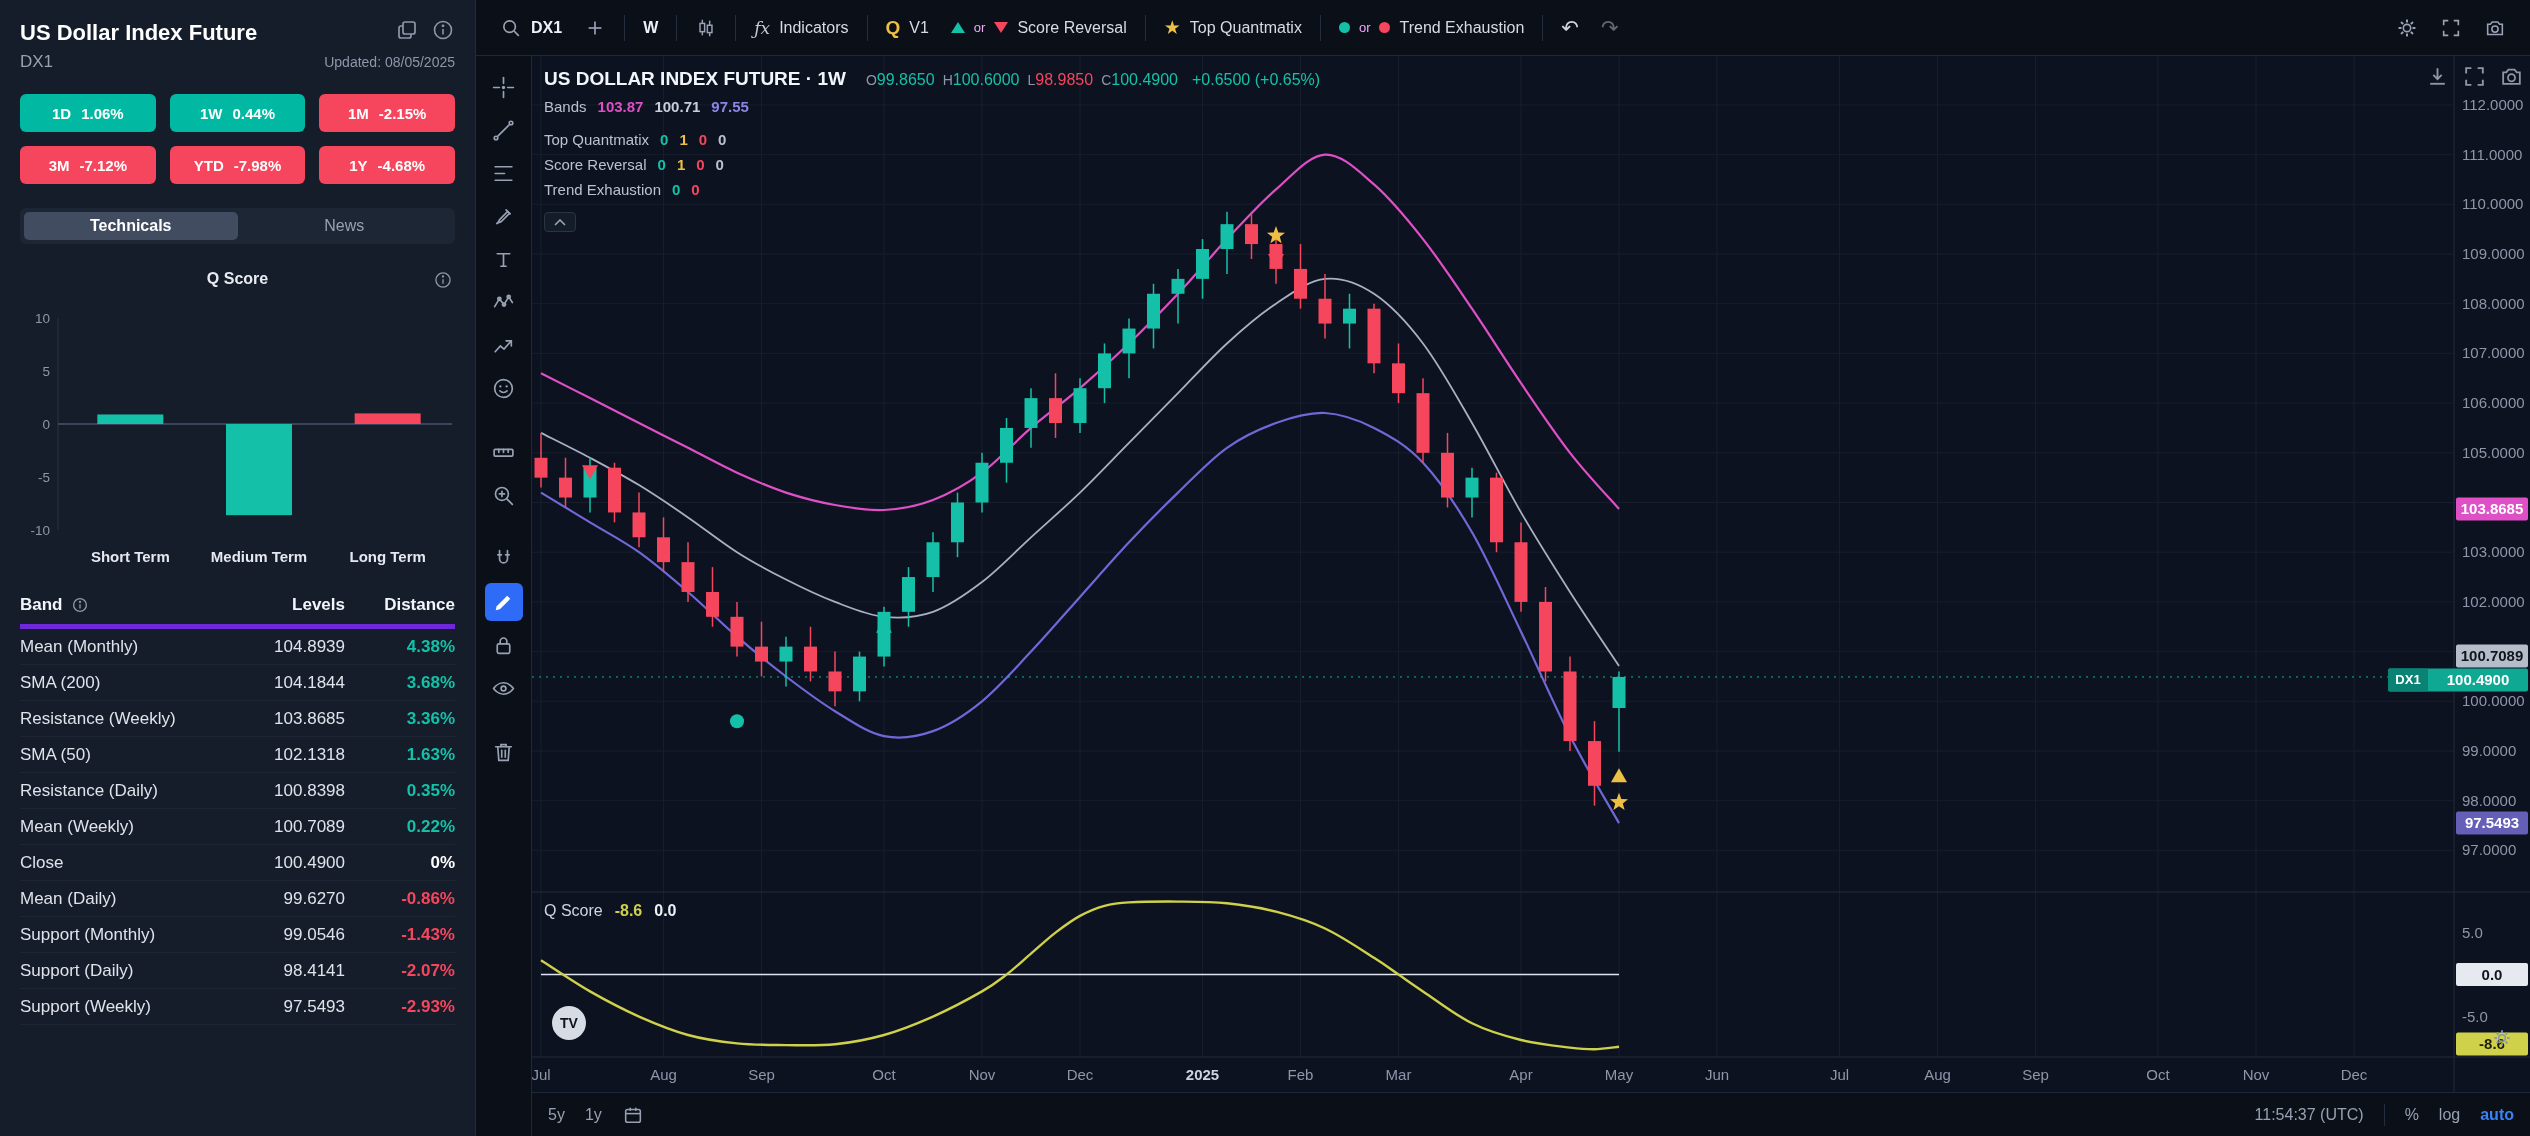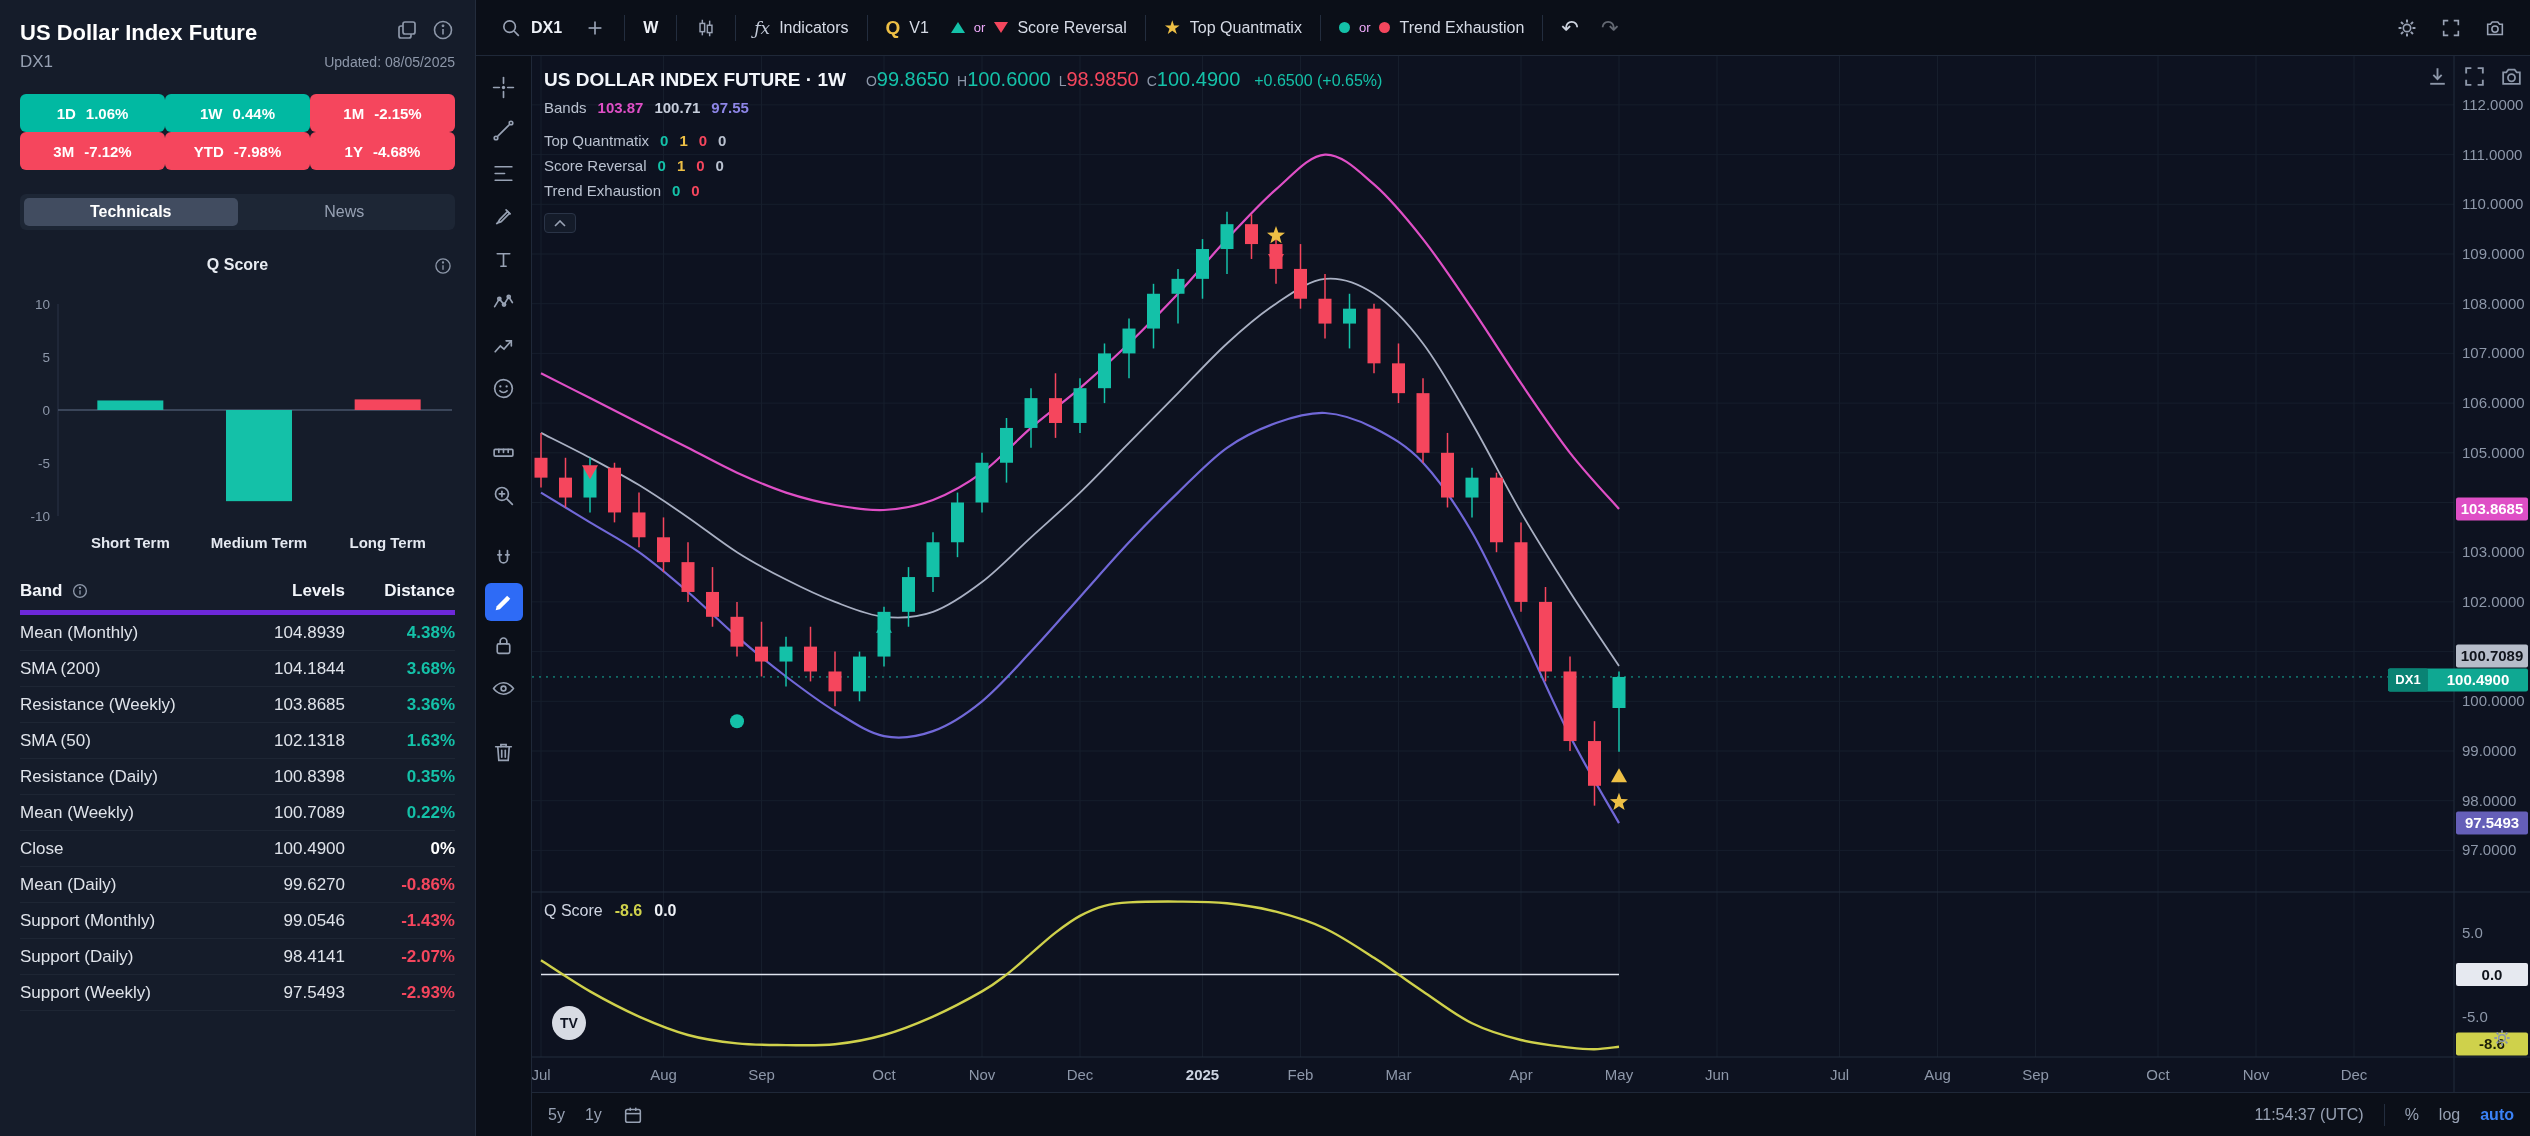--- a/index.html
+++ b/index.html
@@ -8,21 +8,21 @@
 .app{width:2530px;height:1136px;display:flex;overflow:hidden;background:#0d1220;position:relative}
 
 .sidebar{width:476px;min-width:476px;height:1136px;background:#151c2a;border-right:1px solid #232c3c;padding:18px 20px 0;display:flex;flex-direction:column}
 .sb-title-row{display:flex;justify-content:space-between;align-items:flex-end}
 .sb-title{font-size:22px;font-weight:bold;color:#ffffff}
 .sb-head-icons{display:flex;gap:12px;color:#8d97a9}
 .sb-head-icons svg{width:24px;height:24px}
 .sb-sub{display:flex;justify-content:space-between;align-items:baseline;margin-top:6px}
 .sb-symbol{color:#97a1b3;font-size:17px}
 .sb-updated{color:#8d97a9;font-size:14px}
-.perf-grid{display:grid;grid-template-columns:1fr 1fr 1fr;gap:0;margin-top:22px}
+.perf-grid{display:grid;grid-template-columns:1fr 1fr 1fr;gap:14px;margin-top:22px}
 .perf-btn{height:38px;border-radius:6px;display:flex;align-items:center;justify-content:center;gap:10px;font-size:15px;font-weight:bold;color:#fff;cursor:pointer}
 .perf-btn.up{background:#01b9a2}
 .perf-btn.down{background:#f5465d}
 .tabs{margin-top:24px;background:#1d2635;border-radius:6px;padding:4px;display:flex}
 .tab{flex:1;height:28px;display:flex;align-items:center;justify-content:center;font-size:16px;color:#97a1b3;border-radius:5px;cursor:pointer}
 .tab.active{background:#414c60;color:#fff;font-weight:bold}
 .qscore-head{position:relative;margin-top:26px;text-align:center;height:24px}
 .qs-title{font-size:16px;color:#e8ecf2;font-weight:bold}
 .qs-info{position:absolute;right:2px;top:0;color:#8d97a9}
 .qs-info svg{width:20px;height:20px}
@@ -62,21 +62,21 @@
 .dt svg{width:25px;height:25px}
 .dt.active{background:#2e6bf6;color:#fff}
 .dt-gap{height:16px}
 .chart-region{position:relative;width:1998px;height:1080px;overflow:hidden;background:#0d1220}
 #chart-svg{display:block}
 svg text{font-family:"Liberation Sans","DejaVu Sans",sans-serif}
 .chart-head{position:absolute;left:12px;top:12px;display:flex;flex-direction:column;gap:8px;pointer-events:none}
 .ch-line1{display:flex;align-items:baseline;gap:6px}
 .ch-title{color:#f2f5fa;font-weight:bold;font-size:19px;margin-right:6px}
 .ok{color:#8d97a9;font-size:14px;margin-left:8px}
-.ov{font-size:20px}
+.ov{font-size:16px}
 .ov.up{color:#14c1a8}
 .ov.down{color:#f5465d}
 .ch-change{color:#14c1a8;font-size:16px;margin-left:8px}
 .ch-row{display:flex;gap:11px;font-size:15px;align-items:baseline}
 .ch-label{color:#b9c1cf}
 .ch-val{font-weight:bold}
 .bv{font-weight:bold}
 .bv.pink{color:#df4fc6}
 .bv.mid{color:#c6cddb}
 .bv.purp{color:#8d85e6}

